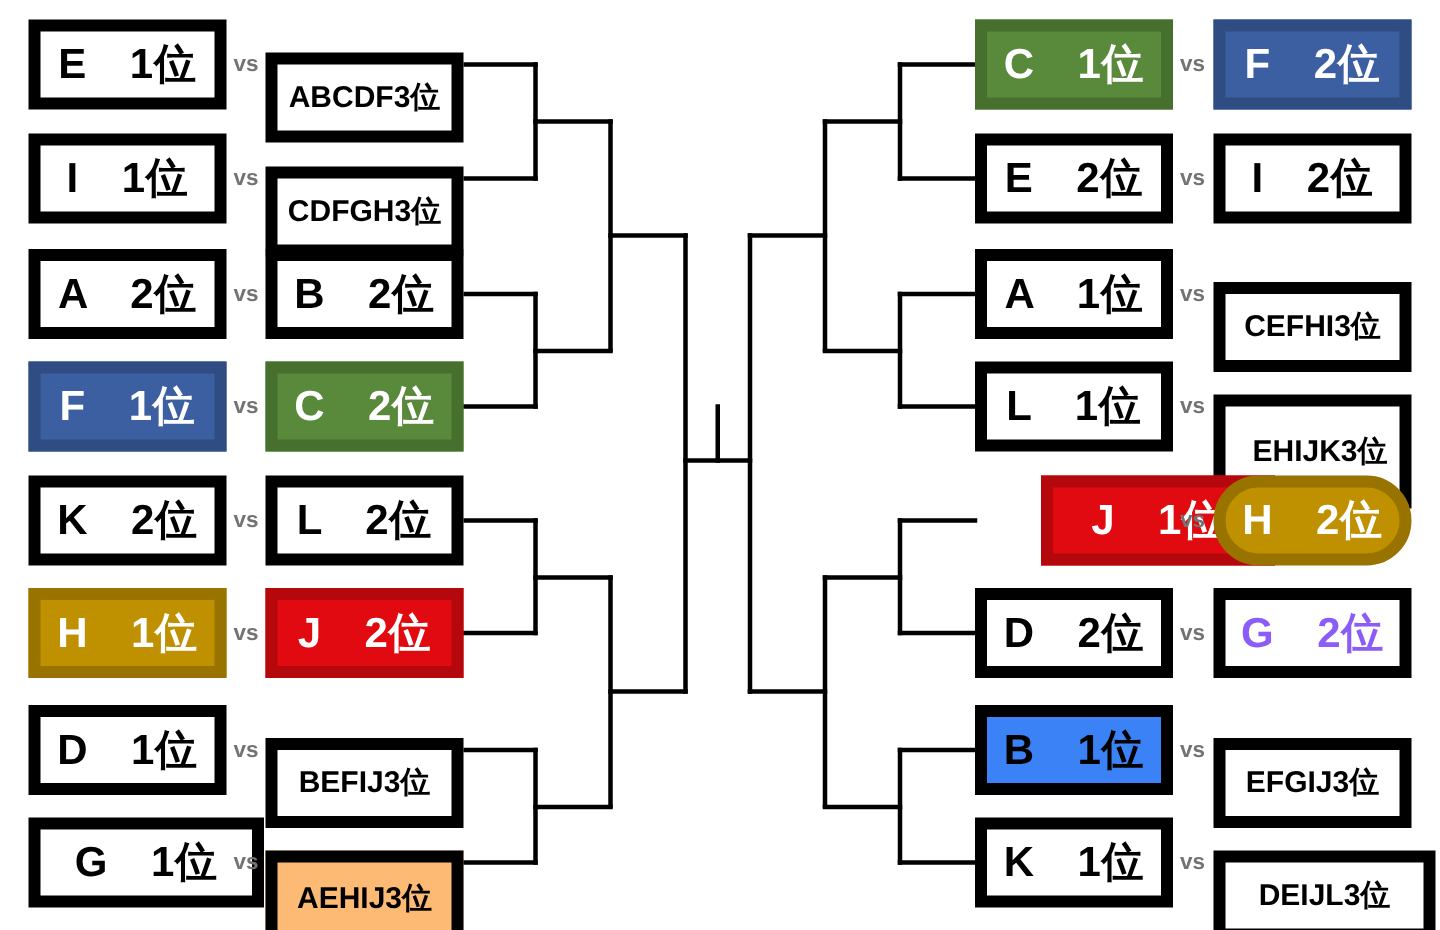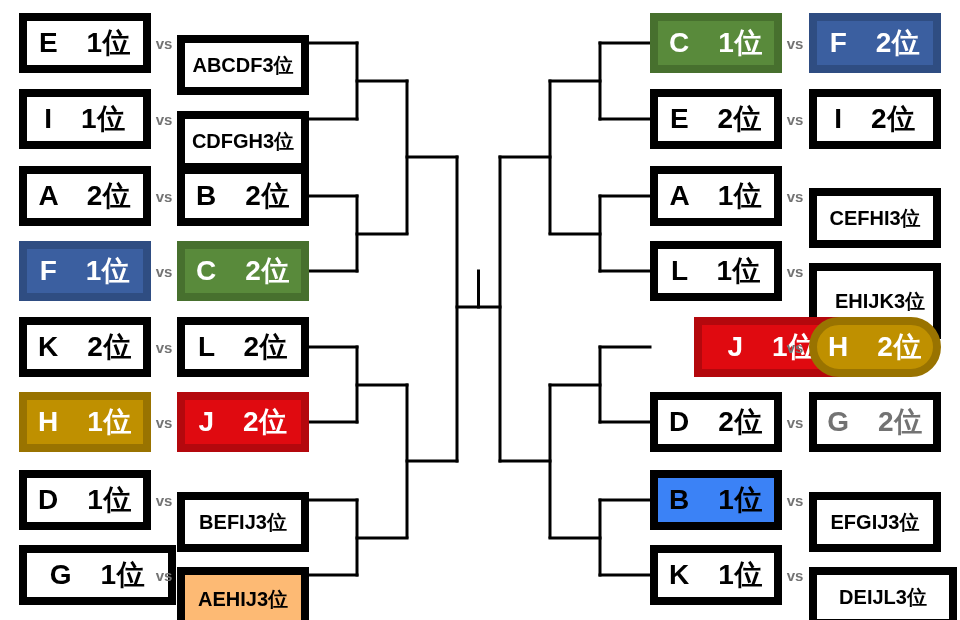--- a/index.html
+++ b/index.html
@@ -116,21 +116,21 @@
     <div class="team-box" style="left: 650px; top: 166px; width: 132px; height: 60px; background: rgb(255, 255, 255); color: rgb(0, 0, 0); border-color: rgb(0, 0, 0); text-align: center;">A　1位</div>
     <div class="team-box small" style="left: 809px; top: 166px; width: 132px; height: 60px; background: rgb(255, 255, 255); color: rgb(0, 0, 0); border-color: rgb(0, 0, 0);">CEFHI3位</div>
     <div class="vs" style="left: 795px; top: 196px; color: rgb(115, 115, 115);">vs</div>
     <div class="team-box" style="left: 650px; top: 241px; width: 132px; height: 60px; background: rgb(255, 255, 255); color: rgb(0, 0, 0); border-color: rgb(0, 0, 0);">L　1位</div>
     <div class="team-box small" style="left: 809px; top: 241px; width: 132px; height: 76px; background: rgb(255, 255, 255); color: rgb(0, 0, 0); border-color: rgb(0, 0, 0); padding-left: 10px;">EHIJK3位</div>
     <div class="vs" style="left: 795px; top: 271px; color: rgb(115, 115, 115);">vs</div>
     <div class="team-box" style="left: 650px; top: 317px; width: 156px; height: 60px; background: rgb(224, 10, 16); color: rgb(255, 255, 255); border-color: rgb(180, 8, 13); margin-left: 44px;">J　1位</div>
     <div class="team-box" style="left: 809px; top: 317px; width: 132px; height: 60px; background: rgb(191, 144, 0); color: rgb(255, 255, 255); border-color: rgb(153, 115, 0); border-radius: 30px;">H　2位</div>
     <div class="vs" style="left: 795px; top: 347px; color: rgb(115, 115, 115);">vs</div>
     <div class="team-box" style="left: 650px; top: 392px; width: 132px; height: 60px; background: rgb(255, 255, 255); color: rgb(0, 0, 0); border-color: rgb(0, 0, 0);">D　2位</div>
-    <div class="team-box" style="left: 809px; top: 392px; width: 132px; height: 60px; background: rgb(255, 255, 255); color: #737373; border-color: rgb(0, 0, 0);">G　2位</div>
+    <div class="team-box" style="left: 809px; top: 392px; width: 132px; height: 60px; background: rgb(255, 255, 255); color: #8b5cf6; border-color: rgb(0, 0, 0);">G　2位</div>
     <div class="vs" style="left: 795px; top: 422px; color: rgb(115, 115, 115);">vs</div>
     <div class="team-box" style="left: 650px; top: 470px; width: 132px; height: 60px; background: #3b82f6; color: rgb(0, 0, 0); border-color: rgb(0, 0, 0);">B　1位</div>
     <div class="team-box small" style="left: 809px; top: 470px; width: 132px; height: 60px; background: rgb(255, 255, 255); color: rgb(0, 0, 0); border-color: rgb(0, 0, 0);">EFGIJ3位</div>
     <div class="vs" style="left: 795px; top: 500px; color: rgb(115, 115, 115);">vs</div>
     <div class="team-box" style="left: 650px; top: 545px; width: 132px; height: 60px; background: rgb(255, 255, 255); color: rgb(0, 0, 0); border-color: rgb(0, 0, 0);">K　1位</div>
     <div class="team-box small" style="left: 809px; top: 545px; width: 148px; height: 60px; background: rgb(255, 255, 255); color: rgb(0, 0, 0); border-color: rgb(0, 0, 0);">DEIJL3位</div>
     <div class="vs" style="left: 795px; top: 575px; color: rgb(115, 115, 115);">vs</div>
   </div>
 
 </body></html>

